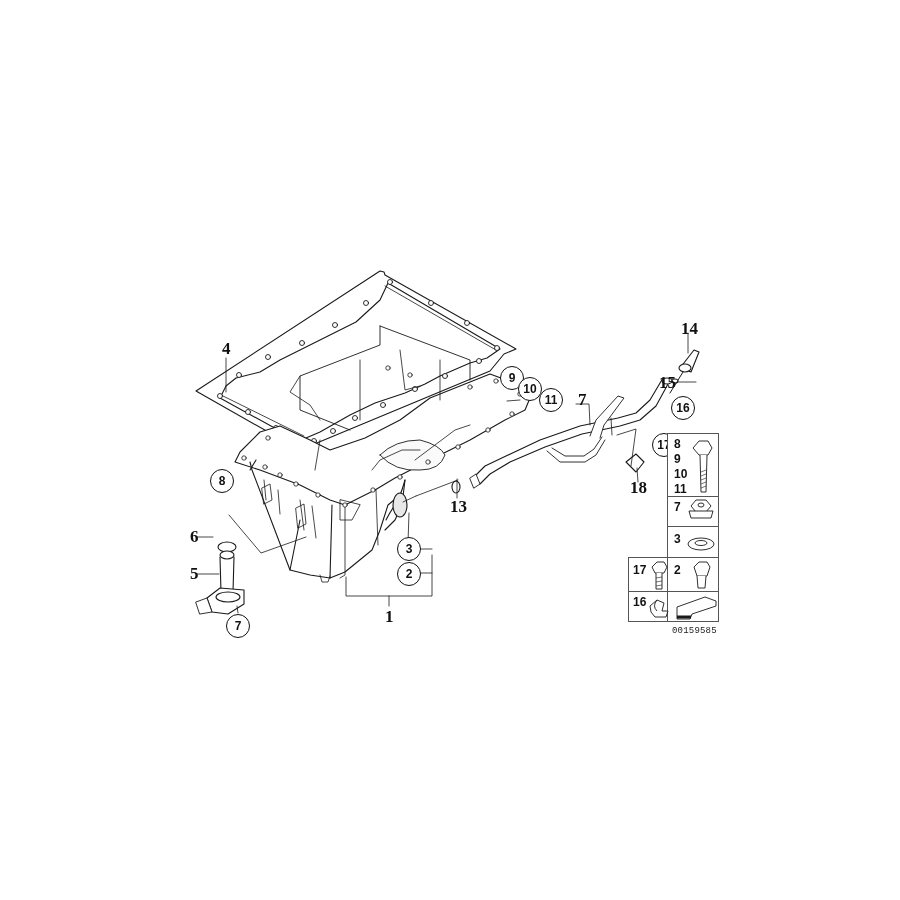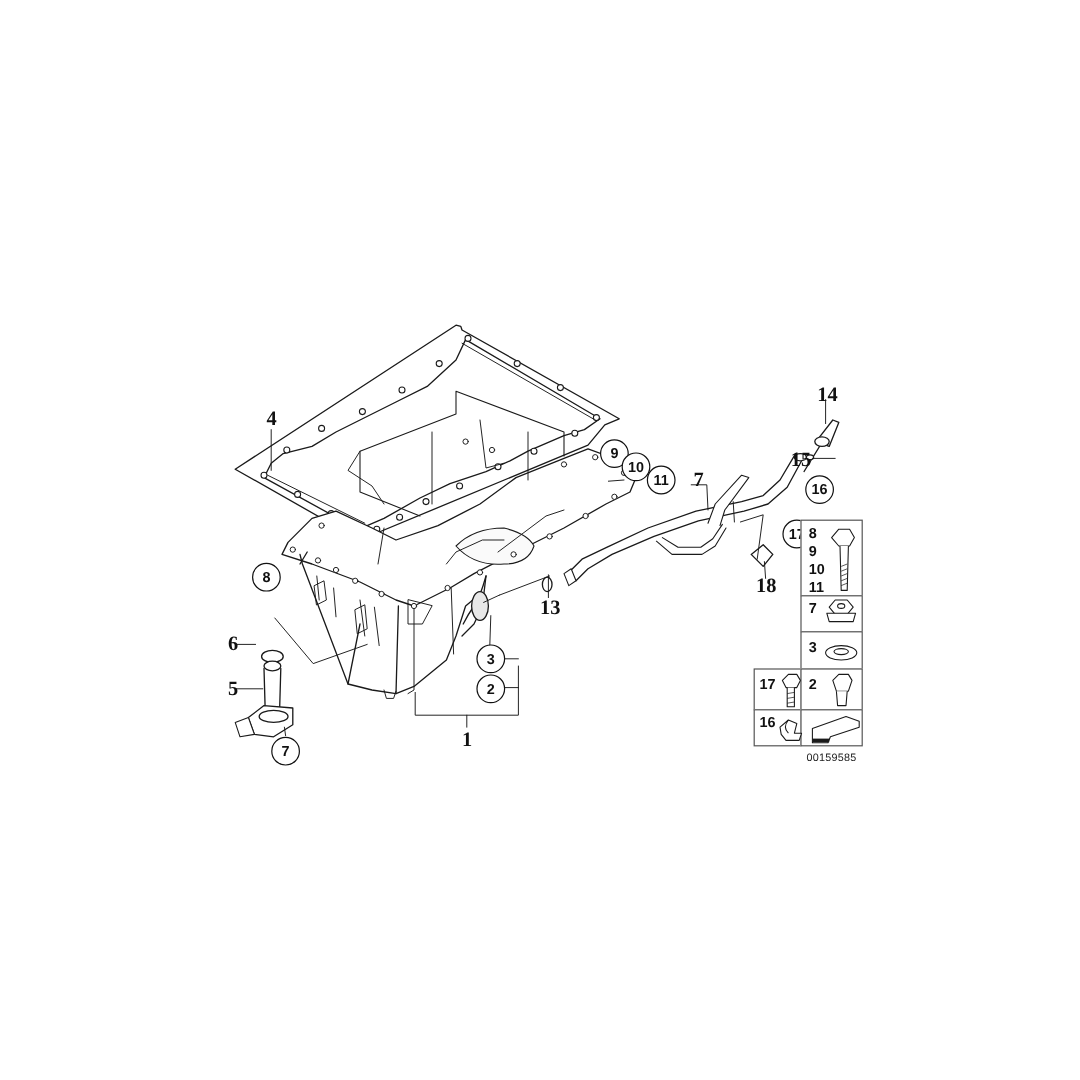--- a/index.html
+++ b/index.html
@@ -9,21 +9,21 @@
   .lbl { position: absolute; font-family: Liberation Serif, serif; font-weight: bold;
          font-size: 17px; color: #111; line-height: 12px; white-space: nowrap; }
   .circ { position: absolute; width: 24px; height: 24px; border: 1.4px solid #111;
           border-radius: 50%; background: #fff; font-family: "Liberation Sans", sans-serif;
           font-weight: bold; font-size: 12px; color: #111; display: flex;
           align-items: center; justify-content: center; box-sizing: border-box; }
   .cell { position: absolute; border: 1px solid #555; box-sizing: border-box; background: #fff; }
   .cell .n { position: absolute; font-weight: bold; font-size: 12px; color: #111;
              font-family: "Liberation Sans", sans-serif; line-height: 13px; }
   .docnum { position: absolute; left: 672px; top: 626px; font-size: 9px; color: #222;
-            font-family: Liberation Sans, sans-serif; letter-spacing: 0.2px; }
+            font-family: Liberation Mono, monospace; letter-spacing: 0.2px; }
 </style>
 </head>
 <body>
 
 <svg id="diagram" viewBox="0 0 900 900" xmlns="http://www.w3.org/2000/svg">
   <g fill="none" stroke="#1a1a1a" stroke-width="1.1" stroke-linejoin="round" stroke-linecap="round">
 
     <g>
       <path d="M380 271 L384 272 L385 275 L516 349 L504 354 L490 371 L300 450 L196 391 Z" fill="#fff"></path>
       <path d="M388 283 L500 349 L487 358 L470 363 L440 376 L425 384 L405 393 L375 403 L350 415 L320 432 L306 438 L300 442 L220 398 L226 386 L236 378 L260 372 L280 360 L300 350 L330 335 L356 322 L380 300 Z"></path>

